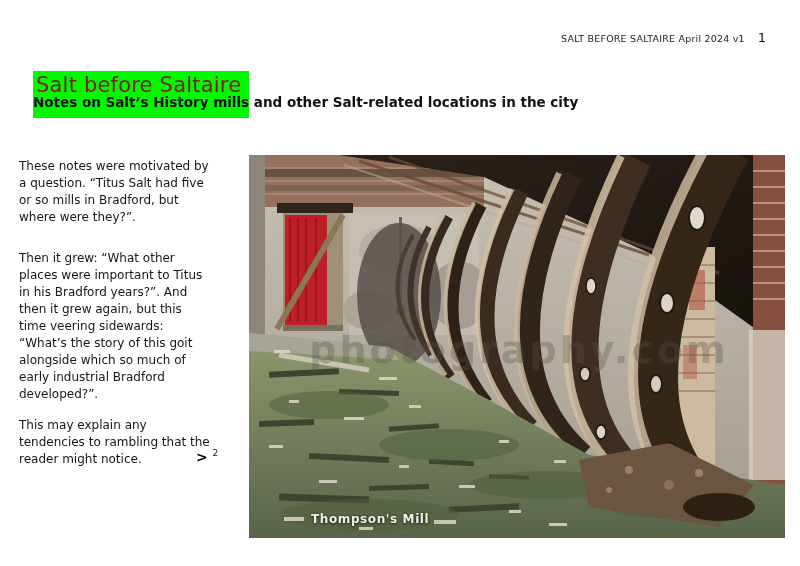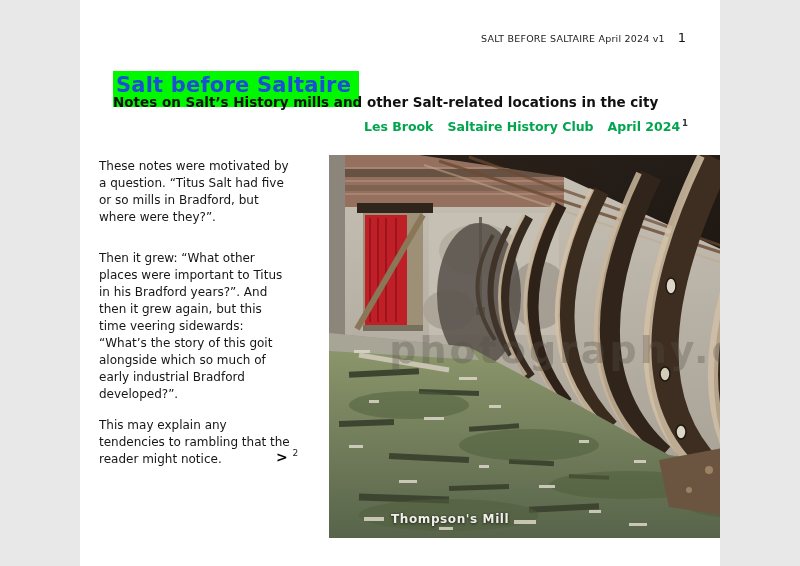--- a/index.html
+++ b/index.html
@@ -1,29 +1,29 @@
 <!DOCTYPE html>
 <html><head>
 <meta charset="utf-8">
 <style>
   html,body{margin:0;padding:0;background:#e8e8e8;}
   .page{
-    position:relative;width:640px;height:566px;background:#ffffff;
+    position:relative;width:800px;height:566px;background:#ffffff;
     font-family:"DejaVu Sans","Liberation Sans",sans-serif;color:#1a1a1a;
     overflow:hidden;margin:0 auto;
   }
   .running-header{
     position:absolute;top:30px;right:34px;display:flex;align-items:baseline;gap:13px;
   }
   .running-title{font-size:9.5px;letter-spacing:.2px;color:#222;}
   .page-number{font-size:13px;color:#111;}
   .doc-title{
     position:absolute;left:33px;top:57px;
-    display:inline-block;background:#00f900;color:#1d4ed8;
-    font-size:21px;font-weight:bold;padding:2px 8px 10px 3px;letter-spacing:.2px;
+    display:inline-block;background:#00f900;color:#7f1d1d;
+    font-size:21px;font-weight:normal;padding:2px 8px 21px 3px;letter-spacing:.2px;
   }
   .doc-subtitle{
     position:absolute;left:33px;top:94px;font-size:13.5px;font-weight:bold;color:#111;
   }
   .byline{
     position:absolute;top:118px;right:32px;font-size:12.5px;font-weight:bold;color:#00a54e;
     display:flex;align-items:baseline;gap:14px;
   }
   .byline sup{font-size:8.5px;color:#333;margin-left:2px;}
   .body-col p{
@@ -51,25 +51,20 @@
 
   <div class="running-header">
     <span class="running-title">SALT BEFORE SALTAIRE April 2024 v1</span>
     <span class="page-number">1</span>
   </div>
 
   <h1 class="doc-title">Salt before Saltaire</h1>
 
   <div class="doc-subtitle">Notes on Salt’s History mills and other Salt-related locations in the city</div>
 
-  <div class="byline">
-    <span>Les Brook</span>
-    <span>Saltaire History Club</span>
-    <span><span>April 2024</span><sup>1</sup></span>
-  </div>
 
   <div class="body-col">
     <p class="p1">These notes were motivated by
 a question. “Titus Salt had five
 or so mills in Bradford, but
 where were they?”.</p>
     <p class="p2">Then it grew: “What other
 places were important to Titus
 in his Bradford years?”. And
 then it grew again, but this

